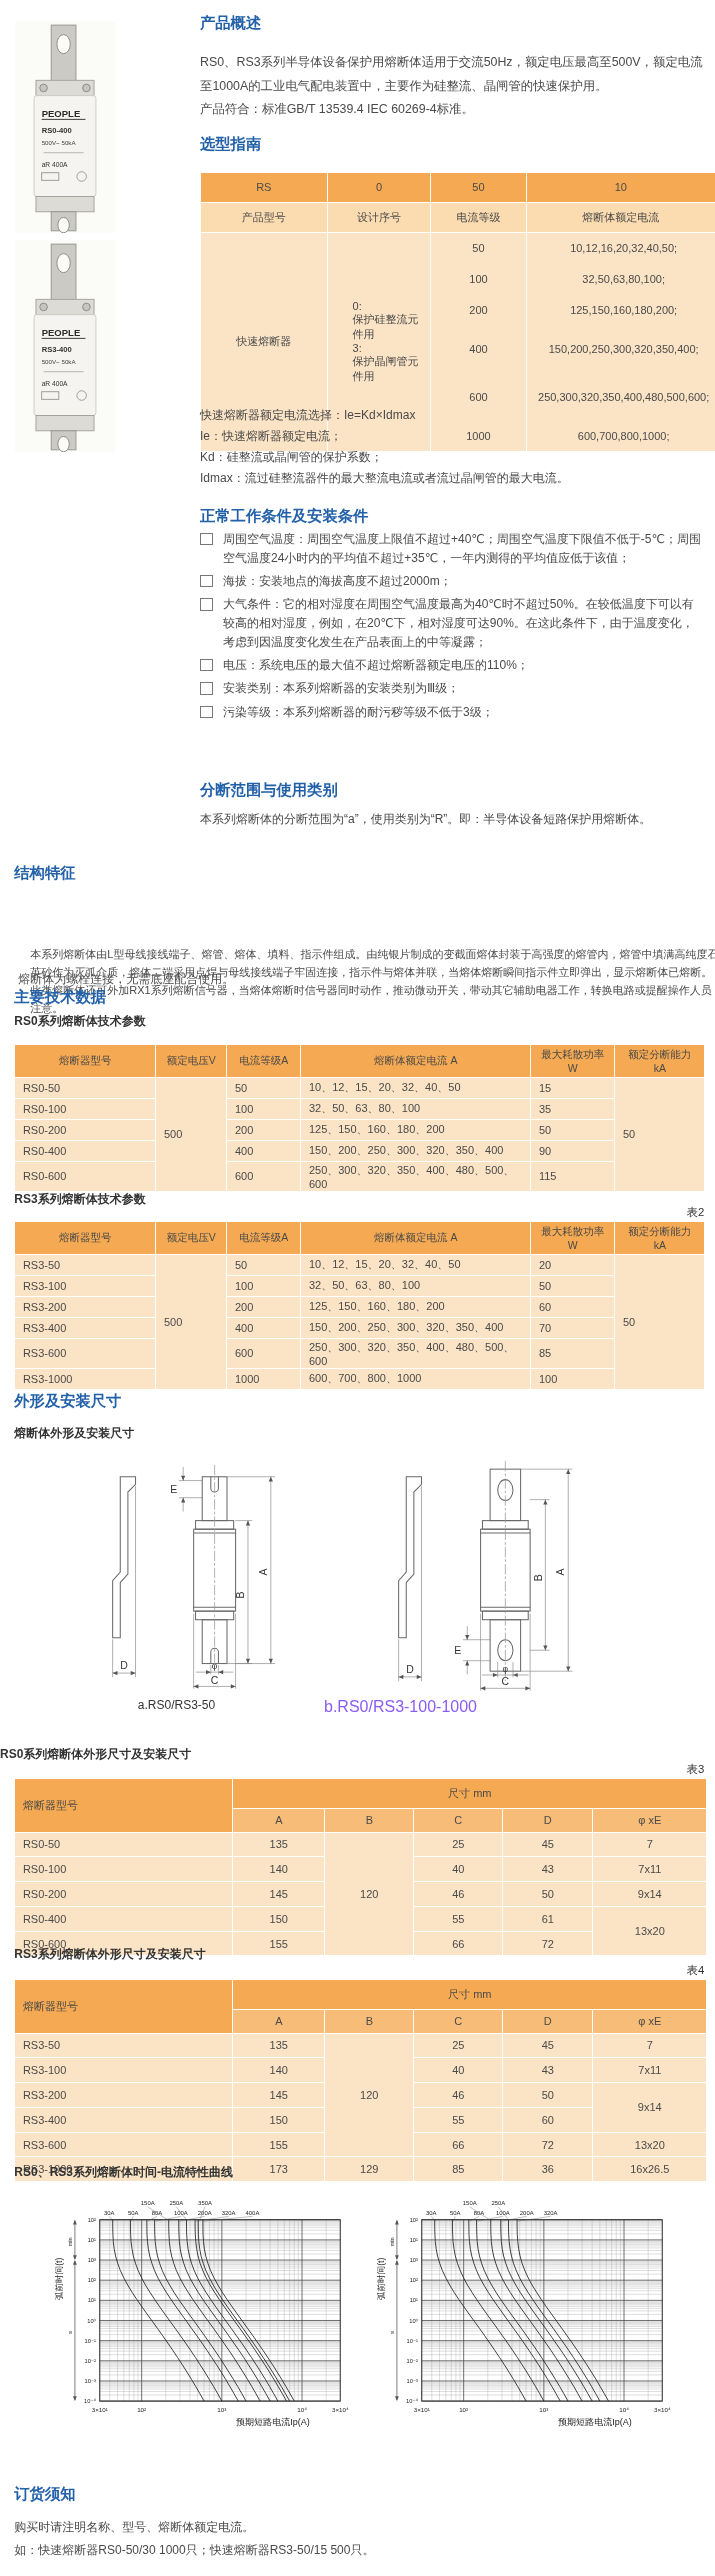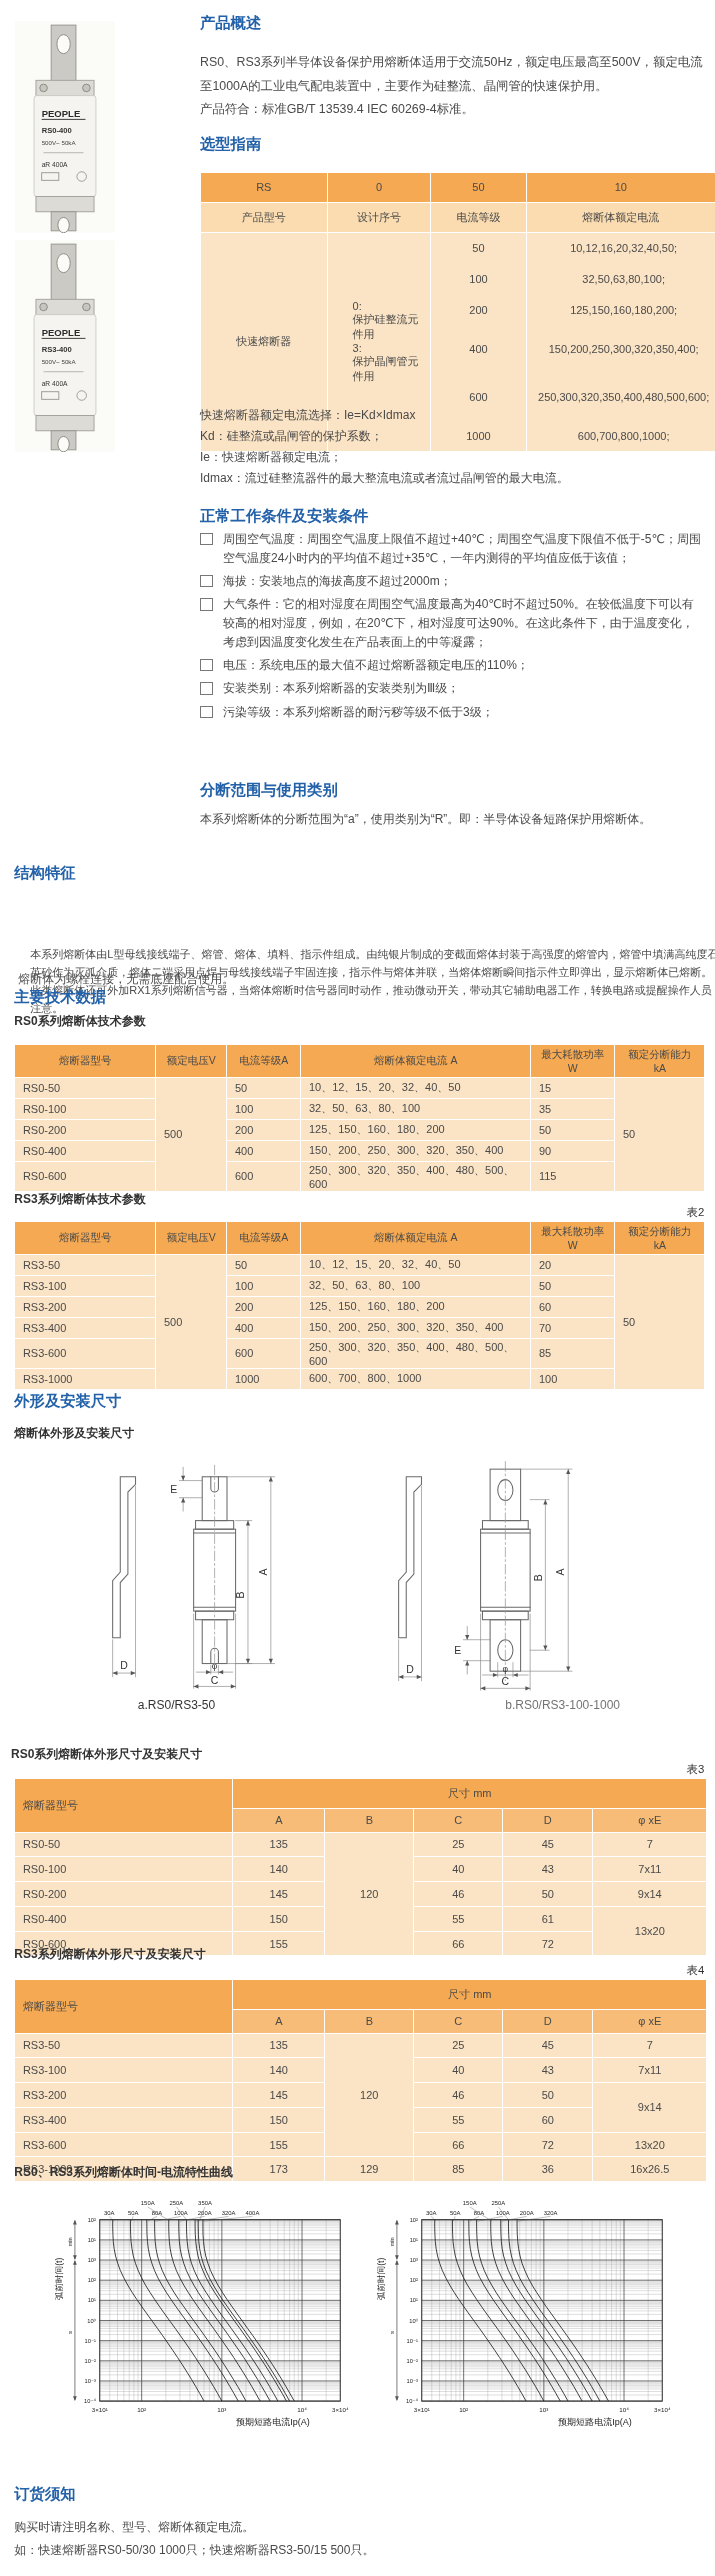--- a/index.html
+++ b/index.html
@@ -137,22 +137,22 @@
         </tr>
         <tr class="r1">
           <td>1000</td>
           <td class="c4">600,700,800,1000;</td>
         </tr>
       </tbody>
     </table>
 
   <div class="abs" style="left:200px;top:405px;width:504px;font-size:12px;line-height:21px">
     <div>快速熔断器额定电流选择：Ie=Kd×Idmax</div>
+    <div>Ie：快速熔断器额定电流；</div>
     <div>Kd：硅整流或晶闸管的保护系数；</div>
-    <div>Ie：快速熔断器额定电流；</div>
     <div>Idmax：流过硅整流器件的最大整流电流或者流过晶闸管的最大电流。</div>
   </div>
 
   <h2 class="sec abs" style="left:200px;top:506px">正常工作条件及安装条件</h2>
   <div class="cond abs" style="left:200px;top:530px;width:504px">
     <div class="cond-item"><span class="cbx"></span><span class="pre">周围空气温度：周围空气温度上限值不超过+40℃；周围空气温度下限值不低于-5℃；周围空气温度24小时内的平均值不超过+35℃，一年内测得的平均值应低于该值；</span></div>
     <div class="cond-item"><span class="cbx"></span><span class="pre">海拔：安装地点的海拔高度不超过2000m；</span></div>
     <div class="cond-item"><span class="cbx"></span><span class="pre">大气条件：它的相对湿度在周围空气温度最高为40℃时不超过50%。在较低温度下可以有较高的相对湿度，例如，在20℃下，相对湿度可达90%。在这此条件下，由于温度变化，考虑到因温度变化发生在产品表面上的中等凝露；</span></div>
     <div class="cond-item"><span class="cbx"></span><span class="pre">电压：系统电压的最大值不超过熔断器额定电压的110%；</span></div>
     <div class="cond-item"><span class="cbx"></span><span class="pre">安装类别：本系列熔断器的安装类别为Ⅲ级；</span></div>
@@ -401,23 +401,23 @@
       <text x="140" y="212">E</text>
       <text x="90" y="232">D</text>
       <text x="190" y="231" font-size="9">φ</text>
       <text x="190" y="245">C</text>
       <text x="228" y="132" transform="rotate(-90 228 132)">B</text>
       <text x="252" y="126" transform="rotate(-90 252 126)">A</text>
     </g>
   </svg>
 
   <div class="abs" style="left:38px;top:1698px;width:277px;text-align:center;font-size:12px;color:#333">a.RS0/RS3-50</div>
-  <div class="abs" style="left:324px;top:1698px;width:296px;text-align:right;font-size:12px;color:#737373">b.RS0/RS3-100-1000</div>
-
-  <div class="cap abs" style="left:11px;top:1746px">RS0系列熔断体外形尺寸及安装尺寸</div>
+  <div class="abs" style="left:324px;top:1698px;width:296px;text-align:left;font-size:16px;color:#8b5cf6">b.RS0/RS3-100-1000</div>
+
+  <div class="cap abs" style="left:0;top:1746px">RS0系列熔断体外形尺寸及安装尺寸</div>
   <div class="tag abs" style="left:14.3px;top:1762px;width:690px">表3</div>
   <table class="tbl-dim abs" style="left:14.3px;top:1778px">
       <colgroup>
         <col style="width: 218px;">
         <col style="width: 92px;">
         <col style="width: 89px;">
         <col style="width: 89px;">
         <col style="width: 90px;">
         <col style="width: 114px;">
       </colgroup>

